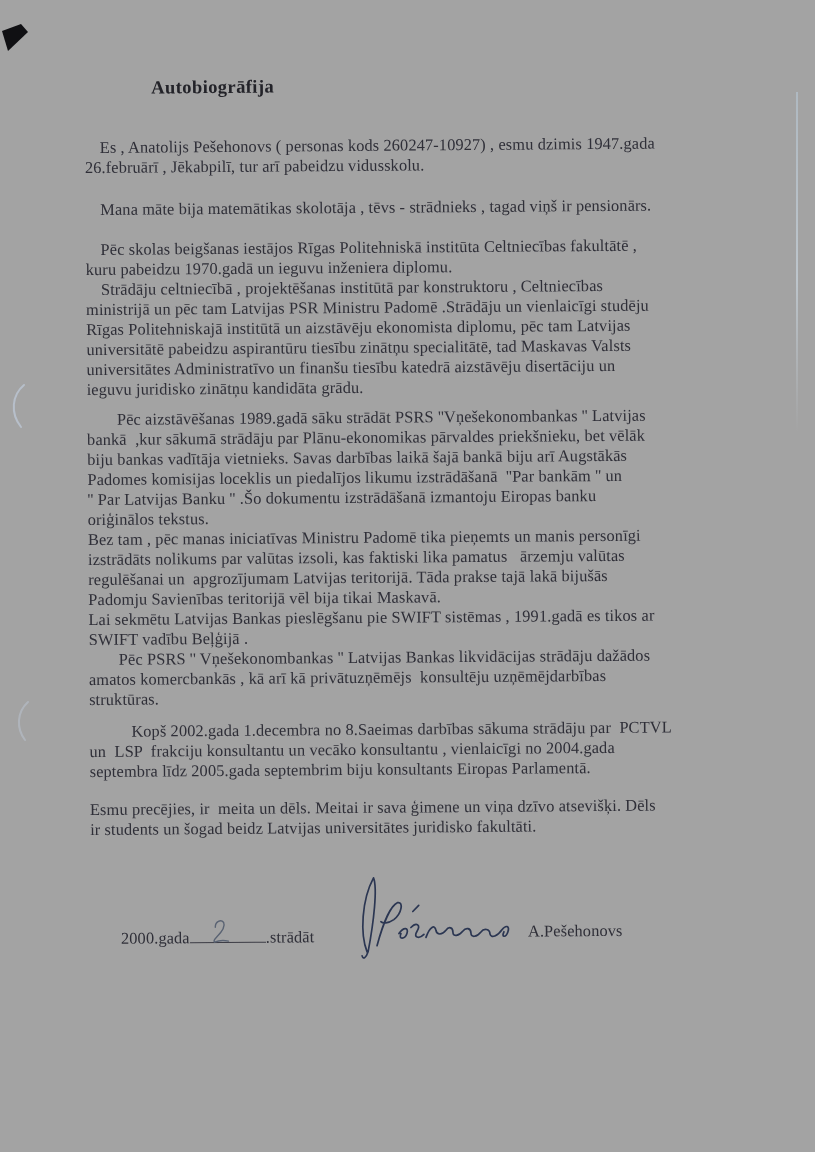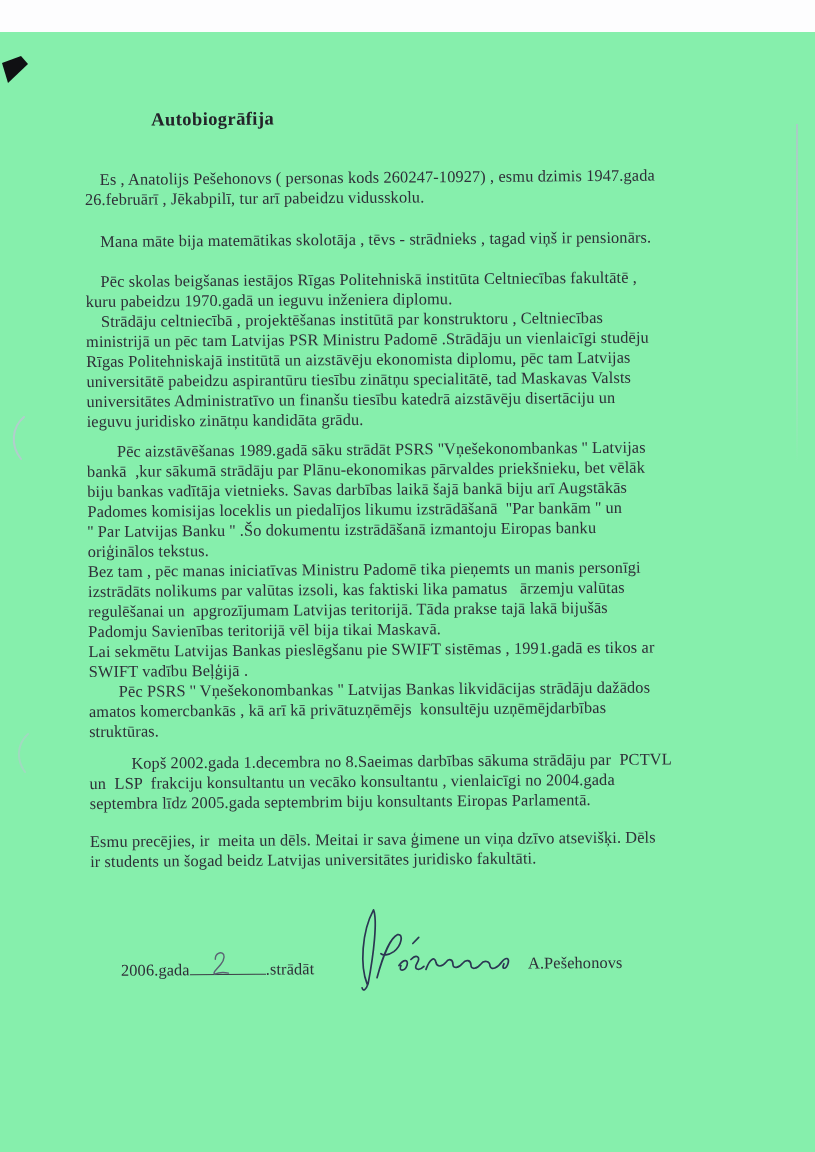--- a/index.html
+++ b/index.html
@@ -2,21 +2,21 @@
 <html><head>
 <meta charset="utf-8">
 <style>
   html,body{margin:0;padding:0;}
   body{
     width:815px;height:1152px;overflow:hidden;position:relative;
     background:#fdfdfe;
     font-family:"Liberation Serif","DejaVu Serif",serif;
   }
   .page{
-    position:absolute;inset:0;background:#86efac;margin-top:32px;
+    position:absolute;inset:0;background:#a3a3a3;
   }
   .page-inner{
     position:absolute;left:0;top:0;width:815px;height:1152px;
     transform:rotate(-0.45deg);transform-origin:90px 560px;
     color:#2f2f38;
   }
   .content{
     padding:76px 60px 0 88px;
     font-size:16.4px;line-height:20px;letter-spacing:0.1px;
   }
@@ -122,21 +122,21 @@
         <div class="ln">septembra līdz 2005.gada septembrim biju konsultants Eiropas Parlamentā.</div>
       </div>
 
       <div class="para mt-p6">
         <div class="ln">Esmu precējies, ir  meita un dēls. Meitai ir sava ģimene un viņa dzīvo atsevišķi. Dēls</div>
         <div class="ln">ir students un šogad beidz Latvijas universitātes juridisko fakultāti.</div>
       </div>
 
       <div class="footer">
         <div class="date-group">
-          <span>2006.gada</span><span class="date-underline">
+          <span>2000.gada</span><span class="date-underline">
             <svg class="hand-two" viewBox="0 0 26 30">
               <path d="M 7 12 C 7 6, 13 3, 16 7 C 18 11, 13 18, 8 23 C 6 25, 5 27, 6 28 C 11 26, 16 26, 21 27" fill="none" stroke="#5a6373" stroke-width="1.5" stroke-linecap="round"></path>
             </svg>
           </span><span>.strādāt</span>
         </div>
 
         <svg class="signature-svg" viewBox="0 0 172 88">
           <g fill="none" stroke="#2b3652" stroke-width="1.7" stroke-linecap="round" stroke-linejoin="round">
             <path d="M 24 80 C 17 62, 19 28, 31 6 C 35 16, 31 50, 25 80 C 23 86, 20 88, 19 84"></path>
             <path d="M 34 74 C 40 52, 48 34, 55 31 C 61 30, 59 42, 51 48 C 45 52, 40 52, 38 50"></path>

